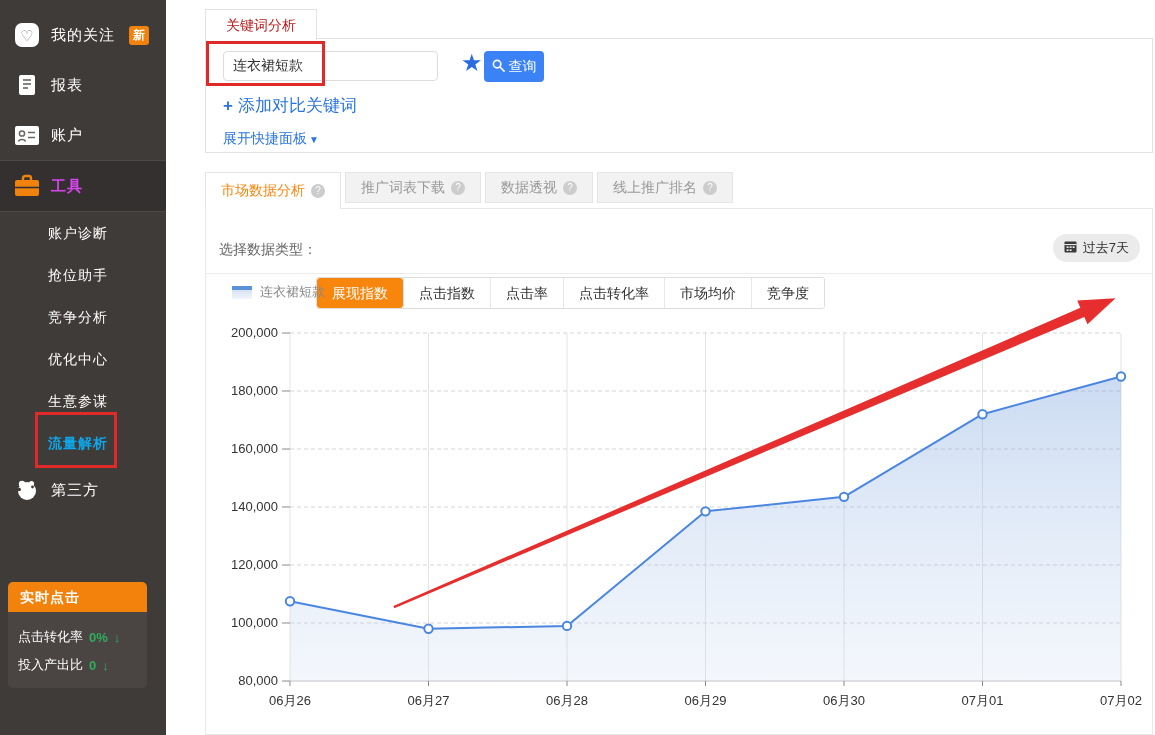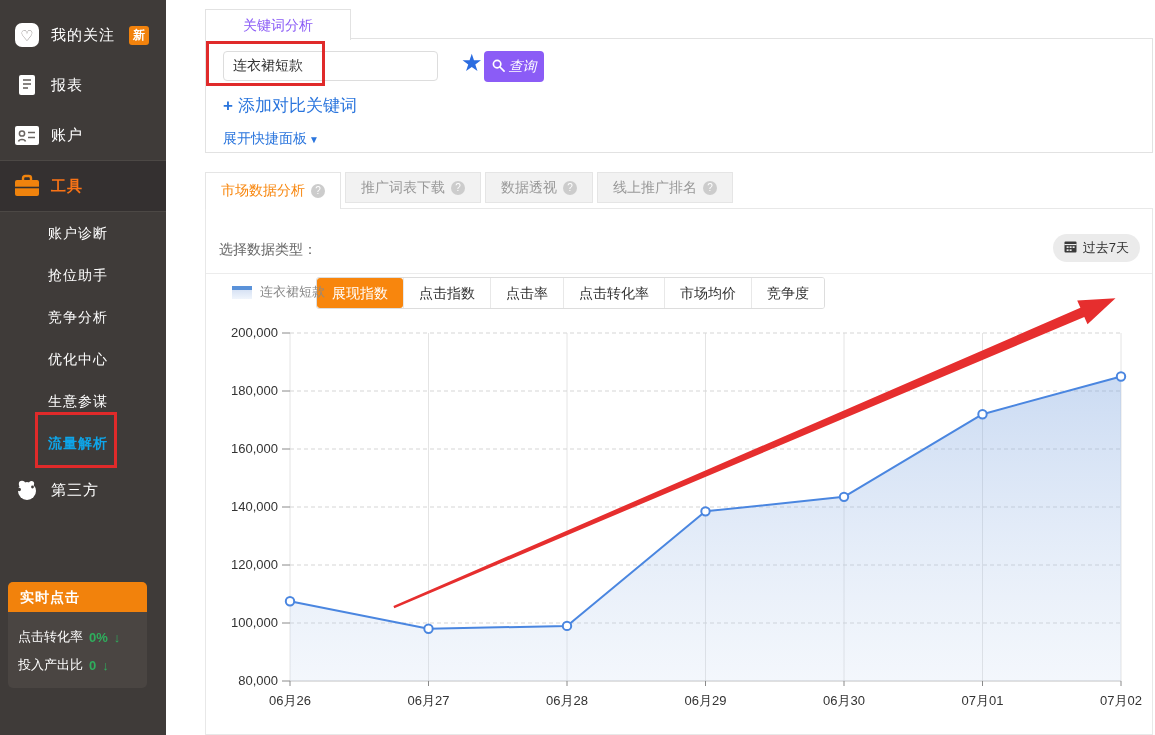--- a/index.html
+++ b/index.html
@@ -3,40 +3,40 @@
 <meta charset="utf-8">
 <style>
   html,body{margin:0;padding:0;background:#fff;}
   body{font-family:"Liberation Sans","DejaVu Sans",sans-serif;}
   .screen{position:relative;width:1155px;height:735px;background:#fff;overflow:hidden;}
 
   
   .sidebar{position:absolute;left:0;top:0;width:166px;height:735px;background:#3f3b39;box-sizing:border-box;padding-top:10px;}
   .side-item{display:flex;align-items:center;height:50px;padding-left:14px;color:#fff;font-size:15px;gap:11px;cursor:pointer;}
   .side-item.active{background:#343030;border-top:1px solid #4c4845;border-bottom:1px solid #4c4845;}
-  .side-item.active .side-label{color:#f97316;font-weight:bold;}
+  .side-item.active .side-label{color:#d946ef;font-weight:bold;}
   .side-label{letter-spacing:1px;}
   .side-icon{width:26px;display:flex;justify-content:center;align-items:center;flex:0 0 26px;}
   .ic-box{width:24px;height:24px;background:#fff;border-radius:7px;display:flex;align-items:center;justify-content:center;color:#8c8784;font-size:15px;line-height:1;}
   .badge{background:#f2820c;color:#fff;font-size:12px;padding:1px 4px;border-radius:3px;margin-left:3px;font-weight:bold;}
   .side-sub{height:42px;line-height:42px;padding-left:48px;color:#fff;font-size:14px;letter-spacing:1px;cursor:pointer;}
   .side-sub.active{color:#0ea5e9;font-weight:bold;}
 
   .realtime{position:absolute;left:8px;top:582px;width:139px;border-radius:5px;overflow:hidden;background:#4a4542;}
   .realtime-header{background:#f2820c;color:#fff;font-size:14px;font-weight:bold;height:30px;line-height:30px;padding-left:12px;letter-spacing:1px;}
   .realtime-body{padding:6px 10px 14px;}
   .rt-row{margin-top:10px;font-size:13px;color:#fff;display:flex;gap:6px;align-items:center;}
   .rt-val,.rt-arrow{color:#2fae5d;font-weight:bold;}
 
   
-  .kw-tab{position:absolute;left:205px;top:9px;height:30px;line-height:30px;padding:0 37px;background:#fff;border:1px solid #e2e2e2;border-bottom:none;color:#8b5cf6;font-size:14px;z-index:3;cursor:pointer;}
+  .kw-tab{position:absolute;left:205px;top:9px;height:30px;line-height:30px;padding:0 20px;background:#fff;border:1px solid #e2e2e2;border-bottom:none;color:#b91c1c;font-size:14px;z-index:3;cursor:pointer;}
   .panel1{position:absolute;left:205px;top:38px;width:948px;height:115px;border:1px solid #e2e2e2;background:#fff;box-sizing:border-box;z-index:1;}
   .kw-input{position:absolute;left:17px;top:12px;width:215px;height:30px;box-sizing:border-box;border:1px solid #ddd;border-radius:4px;padding:0 9px;font-size:14px;color:#333;outline:none;font-family:inherit;}
   .fav-star{position:absolute;left:255px;top:8px;font-size:24px;color:#2b6ce0;cursor:pointer;line-height:1.3;}
-  .search-btn{position:absolute;left:278px;top:12px;width:60px;height:31px;background:#8b5cf6;border:none;border-radius:4px;color:#fff;font-size:14px;display:flex;align-items:center;justify-content:center;gap:4px;cursor:pointer;font-family:inherit;font-style:italic;}
+  .search-btn{position:absolute;left:278px;top:12px;width:60px;height:31px;background:#3b82f6;border:none;border-radius:4px;color:#fff;font-size:14px;display:flex;align-items:center;justify-content:center;gap:4px;cursor:pointer;font-family:inherit;}
   .add-compare{position:absolute;left:17px;top:55px;color:#2a75dd;font-size:17px;cursor:pointer;display:flex;align-items:center;gap:5px;}
   .plus-ic{font-size:17px;font-weight:bold;line-height:1;}
   .plus-ic::before{content:"+";}
   .expand-link{position:absolute;left:17px;top:91px;color:#2a75dd;font-size:14px;cursor:pointer;display:flex;align-items:center;gap:2px;}
   .caret-ic{font-size:10px;}
   .caret-ic::before{content:"\25BC";}
 
   
   .ann-box{position:absolute;border:3px solid #e02a2a;z-index:6;pointer-events:none;}
   #ann-input{left:206px;top:41px;width:113px;height:39px;}

